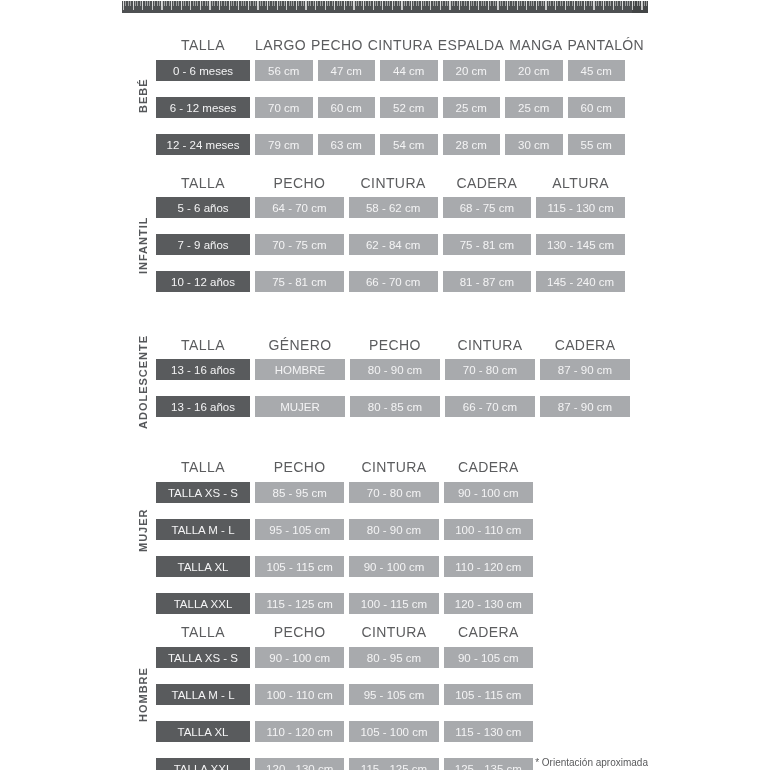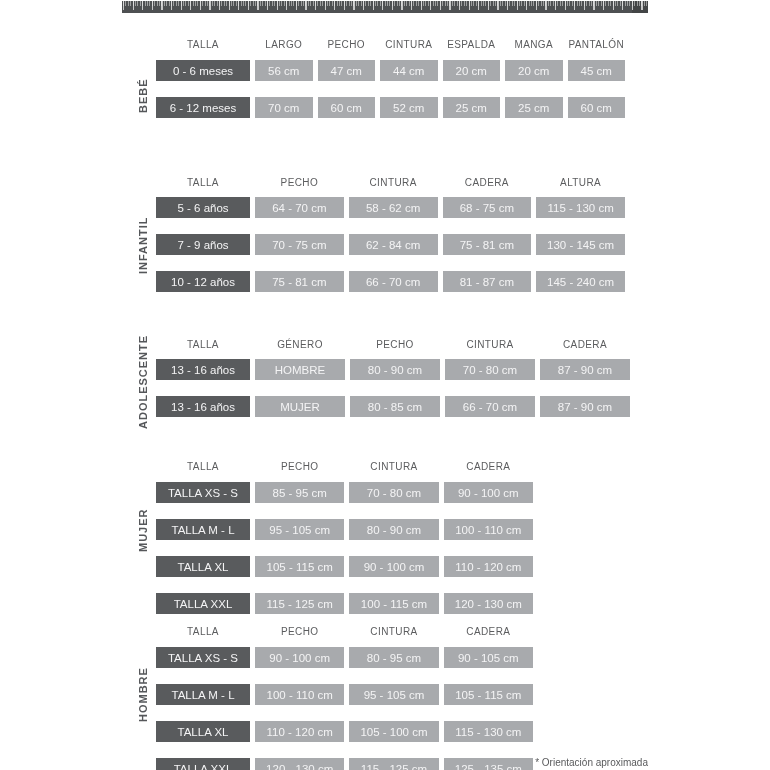--- a/index.html
+++ b/index.html
@@ -30,21 +30,21 @@
   }
 
   
   .section { position: absolute; }
   .thead {
     position: absolute; top: 0; left: 0; right: 0; height: 14px;
     display: grid; grid-template-columns: var(--cols); gap: 5px;
   }
   .hcell {
     display: flex; align-items: center; justify-content: center;
-    font-size: 10px; letter-spacing: 0.4px; color: #5b5c5e;
+    font-size: 14px; letter-spacing: 0.4px; color: #5b5c5e;
     white-space: nowrap;
   }
   .tbody {
     position: absolute; left: 0; right: 0; top: var(--rows-off);
     display: flex; flex-direction: column; gap: 16px;
   }
   .trow {
     display: grid; grid-template-columns: var(--cols); gap: 5px; height: 21px;
   }
   .cell {
@@ -99,20 +99,29 @@
         </div>
         <div class="trow">
           <div class="cell dark">6 - 12 meses</div>
           <div class="cell light">70 cm</div>
           <div class="cell light">60 cm</div>
           <div class="cell light">52 cm</div>
           <div class="cell light">25 cm</div>
           <div class="cell light">25 cm</div>
           <div class="cell light">60 cm</div>
         </div>
+        <div class="trow">
+          <div class="cell dark">12 - 24 meses</div>
+          <div class="cell light">79 cm</div>
+          <div class="cell light">63 cm</div>
+          <div class="cell light">54 cm</div>
+          <div class="cell light">28 cm</div>
+          <div class="cell light">30 cm</div>
+          <div class="cell light">55 cm</div>
+        </div>
       </div>
   </section>
 
   <section class="section" style="left:156px; top:175px; width:469px; --cols:94px repeat(4,1fr); --rows-off:22px; --rows-h:96px;">
     <div class="side-label">INFANTIL</div>
     <div class="thead">
         <div class="hcell">TALLA</div>
         <div class="hcell">PECHO</div>
         <div class="hcell">CINTURA</div>
         <div class="hcell">CADERA</div>

